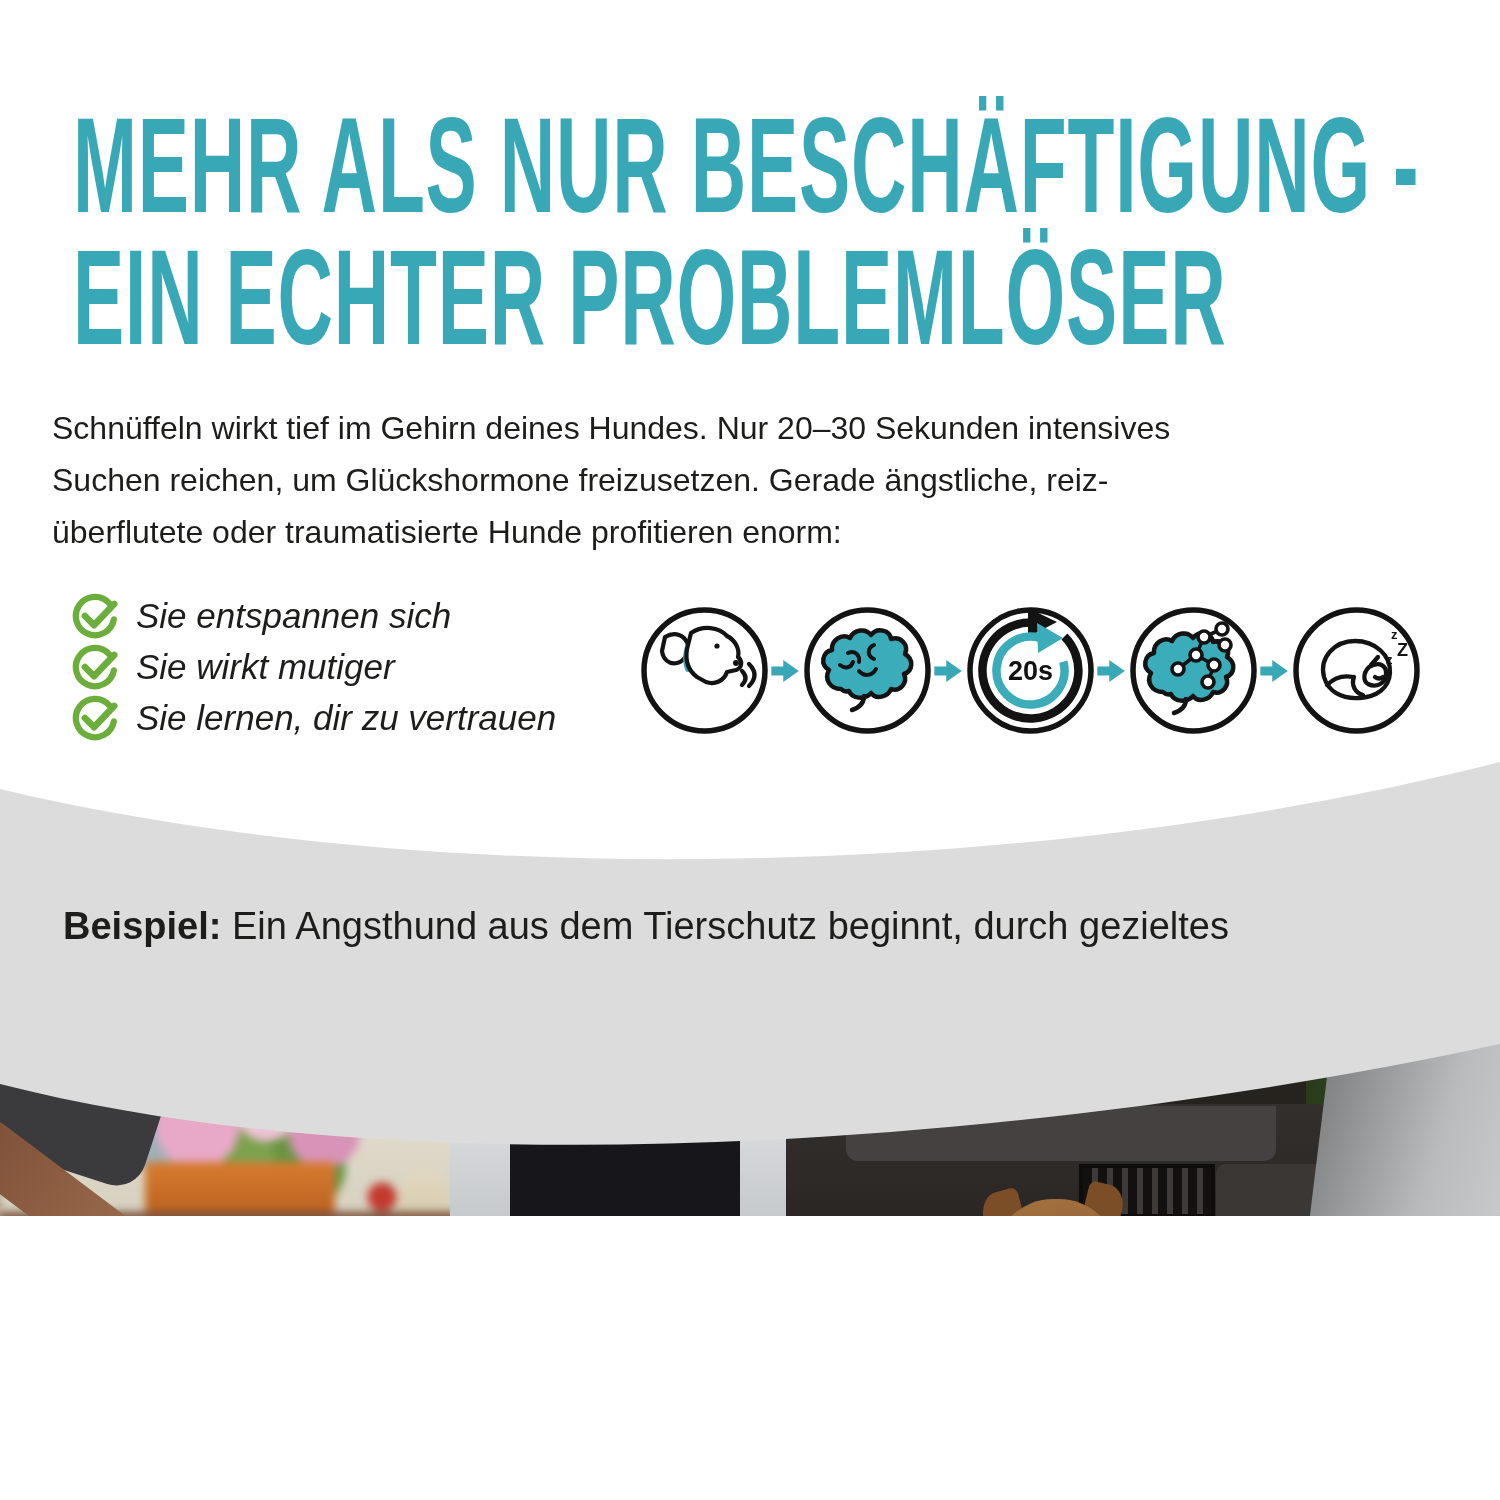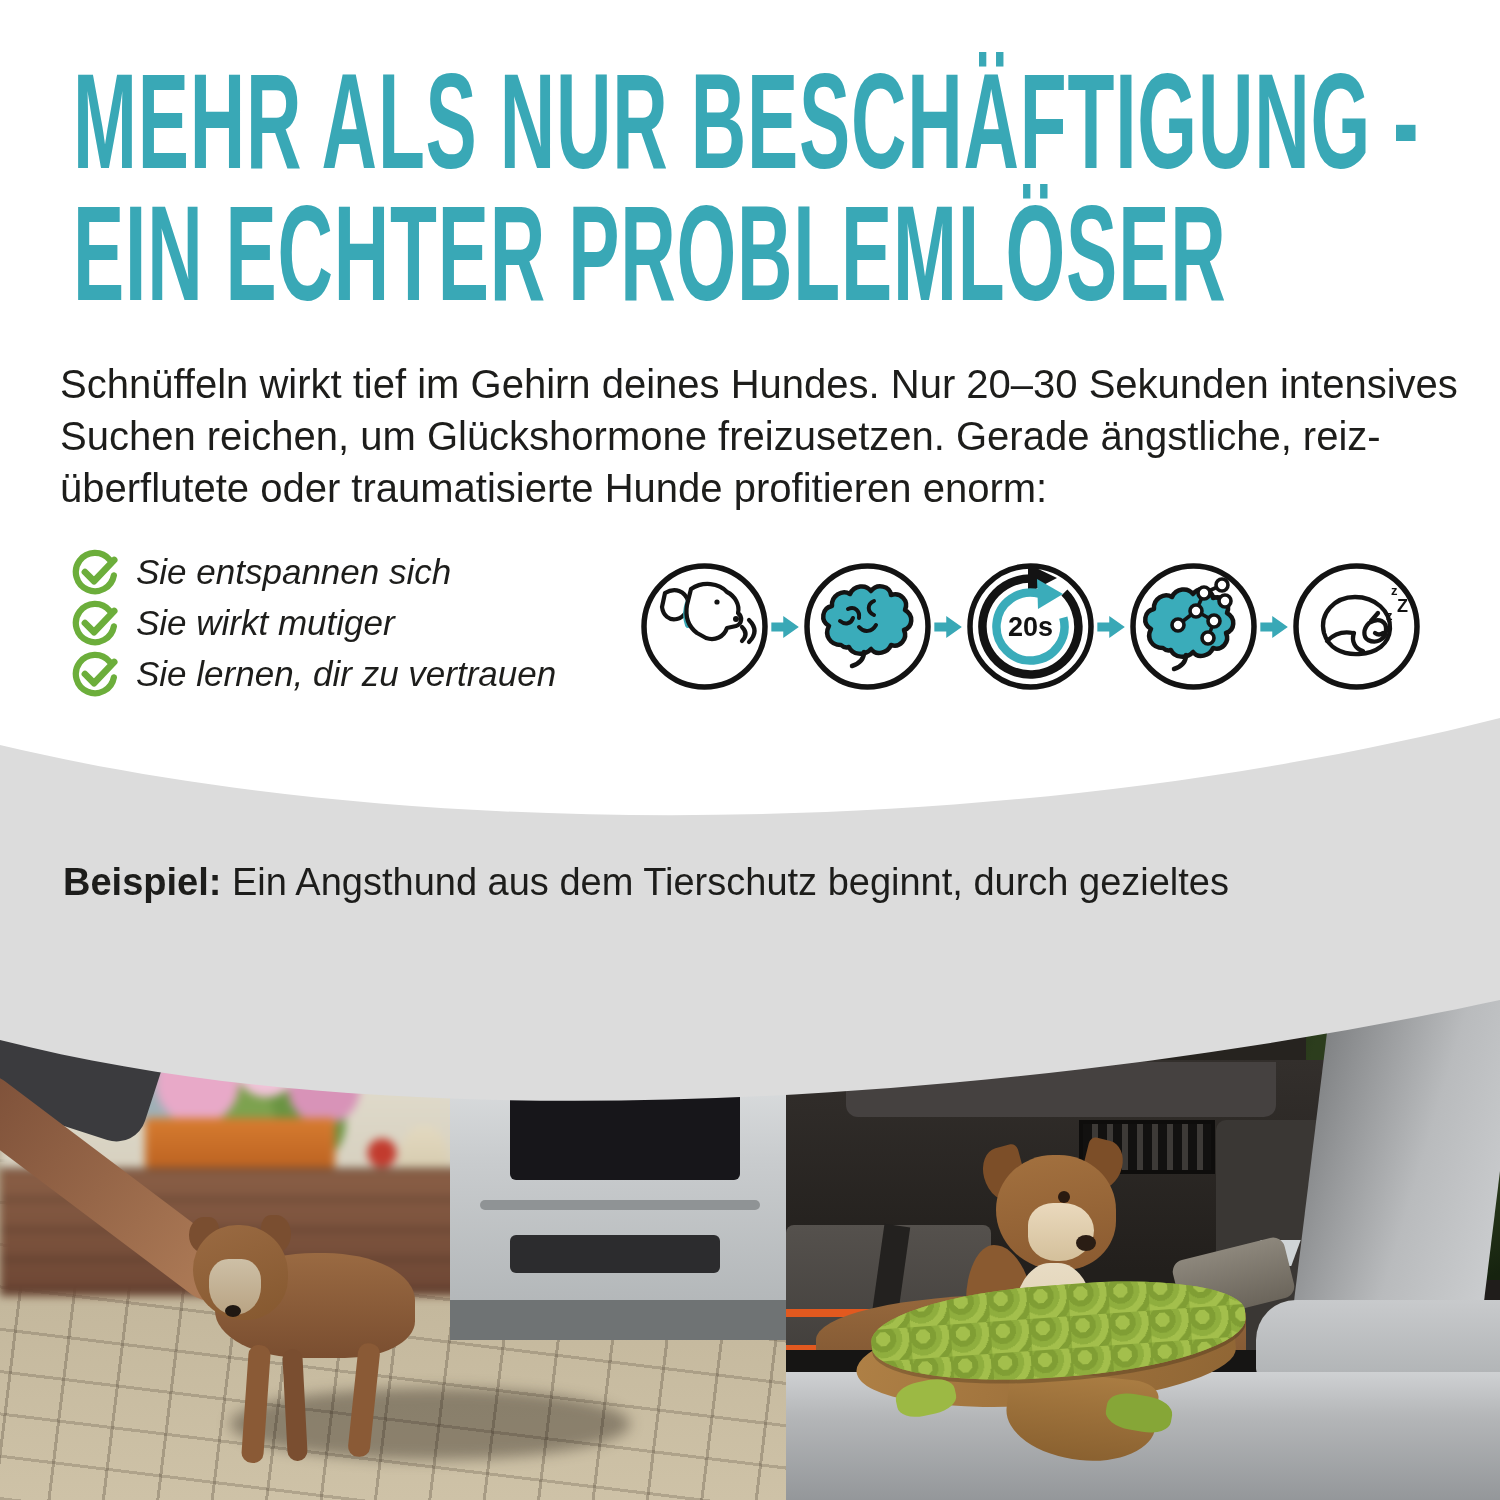--- a/index.html
+++ b/index.html
@@ -1,23 +1,23 @@
 <!DOCTYPE html>
 <html><head>
 <meta charset="utf-8">
 <style>
   html,body{margin:0;padding:0;background:#fff;}
-  .canvas{position:relative;width:1500px;height:1500px;overflow:hidden;background:#fff;
-          font-family:"Liberation Sans",sans-serif;color:#1d1d1b;}
+  .canvas{position:relative;width:1500px;height:1172px;overflow:hidden;background:#fff;
+          font-family:"Liberation Sans",sans-serif;color:#1d1d1b;margin-top:44px;}
   
   .heading{position:absolute;left:73px;top:54px;color:#39a8b6;font-weight:800;
            font-size:96px;line-height:.97;white-space:nowrap;letter-spacing:1px;
            transform:scale(0.80,1.42);transform-origin:0 0;}
   
-  .intro{position:absolute;left:60px;top:358px;font-size:40px;line-height:52px;}
+  .intro{position:absolute;left:52px;top:358px;font-size:32px;line-height:52px;}
   
   .benefits{position:absolute;left:72px;top:546px;font-style:italic;}
   .benefit{display:flex;align-items:center;height:51px;}
   .benefit svg{width:46px;height:46px;margin-right:18px;flex:0 0 auto;}
   .benefit .blabel{font-size:35px;}
   
   .process{position:absolute;left:639px;top:561px;display:flex;align-items:center;}
   .step{width:131px;height:131px;flex:0 0 auto;}
   .parrow{width:30px;height:22px;margin:0 1px;flex:0 0 auto;}
   

